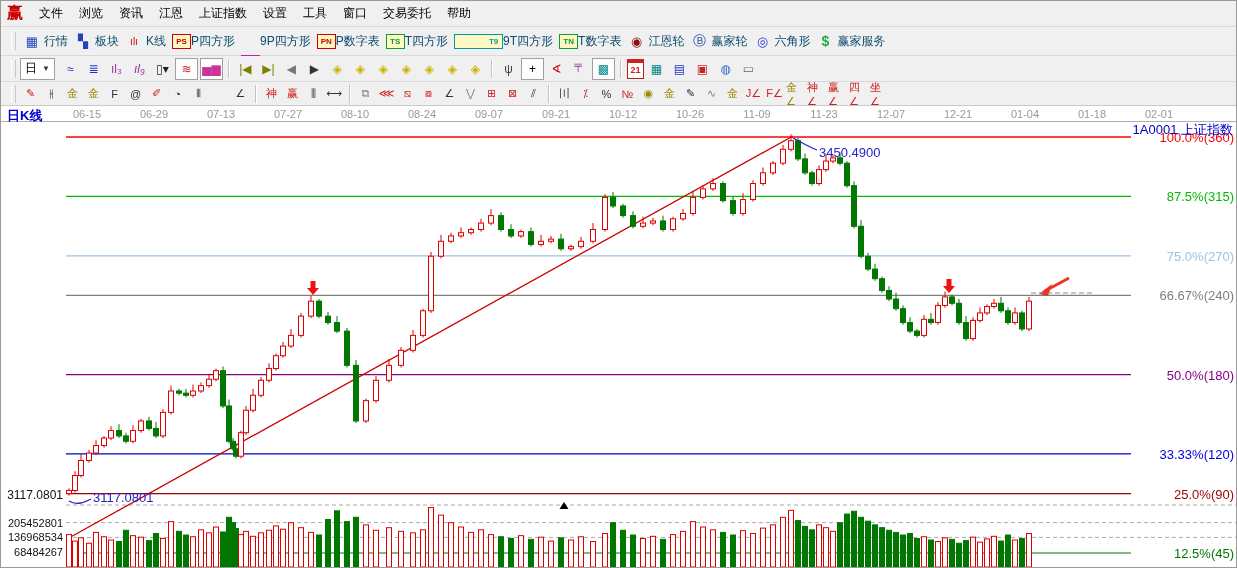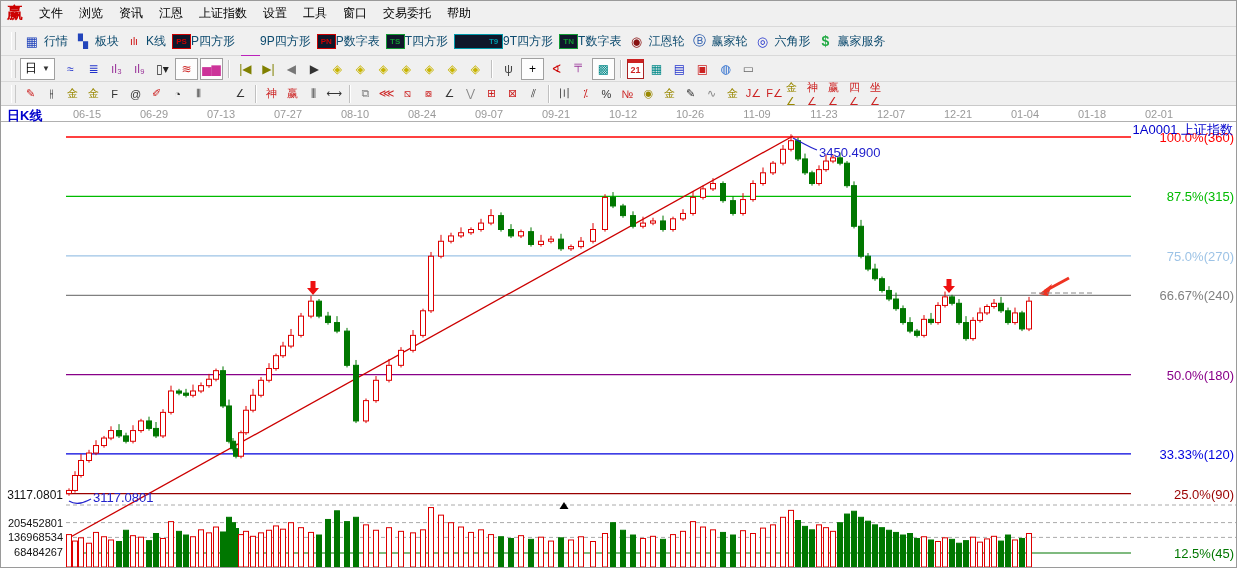--- a/index.html
+++ b/index.html
@@ -5,21 +5,21 @@
   html,body{margin:0;padding:0;background:#888;}
   #app{position:relative;width:1237px;height:568px;background:#fff;font-family:"Liberation Sans","DejaVu Sans",sans-serif;overflow:hidden;border:1px solid #9a9a9a;box-sizing:border-box;}
   .bar{position:absolute;left:0;width:100%;background:#f0f0f0;box-sizing:border-box;display:flex;align-items:center;}
   #menubar{top:0;height:26px;border-bottom:1px solid #d9d9d9;padding-left:4px;}
   #logo{color:#cc0000;font-weight:bold;font-size:16px;margin:0 8px 0 2px;}
   .menu-item{font-size:12px;color:#000;padding:0 8px;cursor:default;}
   #quickbar{top:26px;height:29px;border-bottom:1px solid #d9d9d9;padding-left:6px;}
   .grip{width:3px;height:18px;border-left:1px solid #fff;border-right:1px solid #c8c8c8;margin:0 4px;}
   .qitem{display:flex;align-items:center;margin:0 3px;cursor:default;}
   .qicon{width:18px;height:16px;display:flex;align-items:center;justify-content:center;font-size:10px;margin-right:3px;}
-  .qbadge{width:17px;height:13px;border:1px solid;font-size:8px;font-weight:bold;display:flex;align-items:center;justify-content:center;background:#0f172a;}
+  .qbadge{width:17px;height:13px;border:1px solid;font-size:8px;font-weight:bold;display:flex;align-items:center;justify-content:center;background:#fef9c3;}
   .qlabel{font-size:12px;color:#0c4a6e;}
   #toolbar3{top:55px;height:26px;border-bottom:1px solid #d9d9d9;padding-left:6px;}
   #toolbar4{top:81px;height:24px;border-bottom:1px solid #c9c9c9;padding-left:6px;}
   .tbtn{width:21px;height:20px;display:flex;align-items:center;justify-content:center;font-size:12px;margin:0 1px;cursor:default;}
   .tbtn.boxed{border:1px solid #a0a0a0;background:#fdfdfd;}
   .tbtn4{width:19px;height:18px;font-size:11px;}
   .sep{width:1px;height:18px;background:#c0c0c0;border-right:1px solid #fff;margin:0 4px;}
   #periodbtn{height:20px;border:1px solid #a0a0a0;background:#fff;display:flex;align-items:center;font-size:12px;padding:0 4px;margin-right:4px;}
   #periodbtn .caret{font-size:8px;margin-left:5px;color:#333;}
   #chartarea{position:absolute;top:105px;left:0;width:1237px;height:463px;background:#fff;}
@@ -107,21 +107,21 @@
   <div id="toolbar3" class="bar">
     <span class="grip"></span>
     <span id="periodbtn">
       <span>日</span>
       <span class="caret">▼</span>
     </span>
     <span id="toolitems" style="display:flex;align-items:center;">
         <span class="tbtn " style="color: rgb(34, 51, 204);">≈</span>
         <span class="tbtn " style="color: rgb(34, 51, 204);">≣</span>
         <span class="tbtn " style="color: rgb(153, 51, 153);">ıl₃</span>
-        <span class="tbtn " style="color: rgb(153, 51, 153);">ıl₉</span>
+        <span class="tbtn " style="color: rgb(153, 51, 153); font-style: italic;">ıl₉</span>
         <span class="tbtn " style="color: rgb(34, 34, 34);">▯▾</span>
         <span class="tbtn  boxed" style="color: rgb(204, 34, 34);">≋</span>
         <span class="tbtn  boxed" style="color: rgb(204, 51, 153);">▅▆</span>
         <span class="sep"></span>
         <span class="tbtn " style="color: rgb(128, 128, 0);">|◀</span>
         <span class="tbtn " style="color: rgb(128, 128, 0);">▶|</span>
         <span class="tbtn " style="color: rgb(119, 119, 119);">◀</span>
         <span class="tbtn " style="color: rgb(51, 51, 51);">▶</span>
         <span class="tbtn " style="color: rgb(200, 180, 0);">◈</span>
         <span class="tbtn " style="color: rgb(200, 180, 0);">◈</span>

